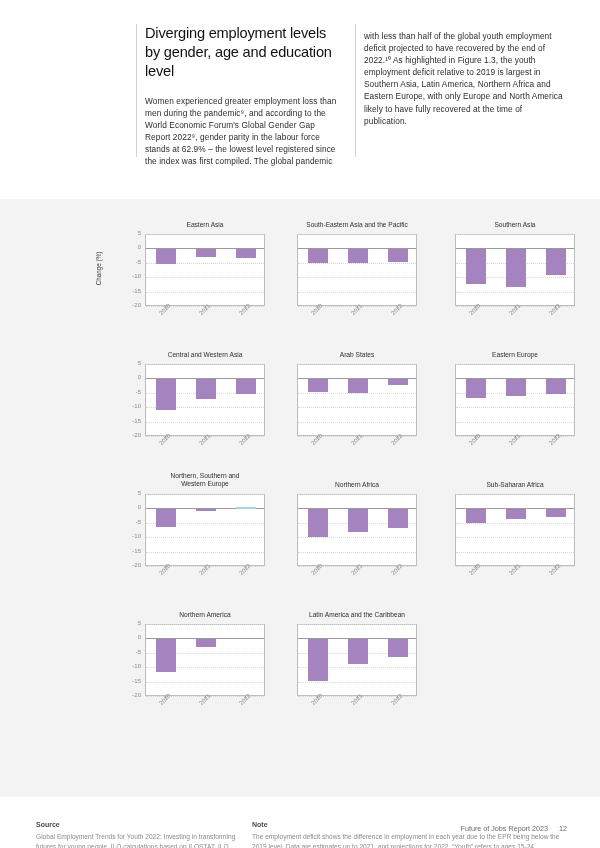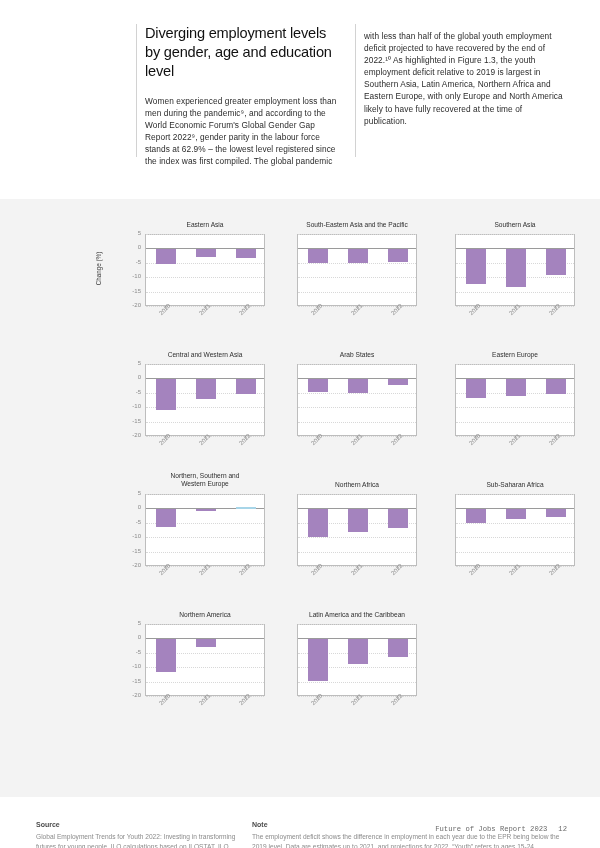--- a/index.html
+++ b/index.html
@@ -111,21 +111,21 @@
   .notes { position:absolute; left:0; top:797px; width:600px; }
   .note-block { position:absolute; }
   .note-h {
     font-size:7.0px; font-weight:700; color:#4a4a4a; margin-bottom:4px;
   }
   .note-b {
     font-size:6.6px; line-height:9.6px; color:#8b8b8b;
   }
   .footer {
     position:absolute; right:33px; bottom:15px;
-    font-size:7.2px; color:#6a6a6a;font-family:Liberation Mono, monospace;
+    font-size:7.2px; color:#6a6a6a;
   }
   .footer .pg { margin-left:11px; }
 </style>
 </head>
 <body>
 
 <div class="article">
   <div class="vrule-left"></div>
   <div class="vrule-right"></div>
 

